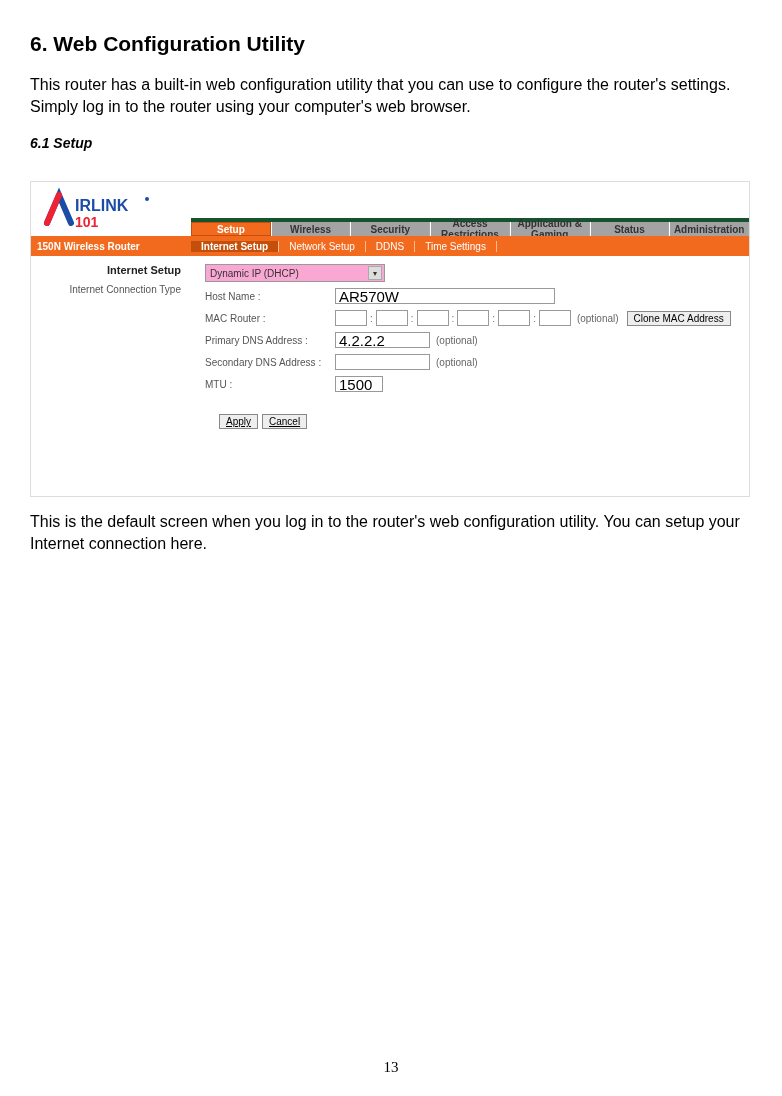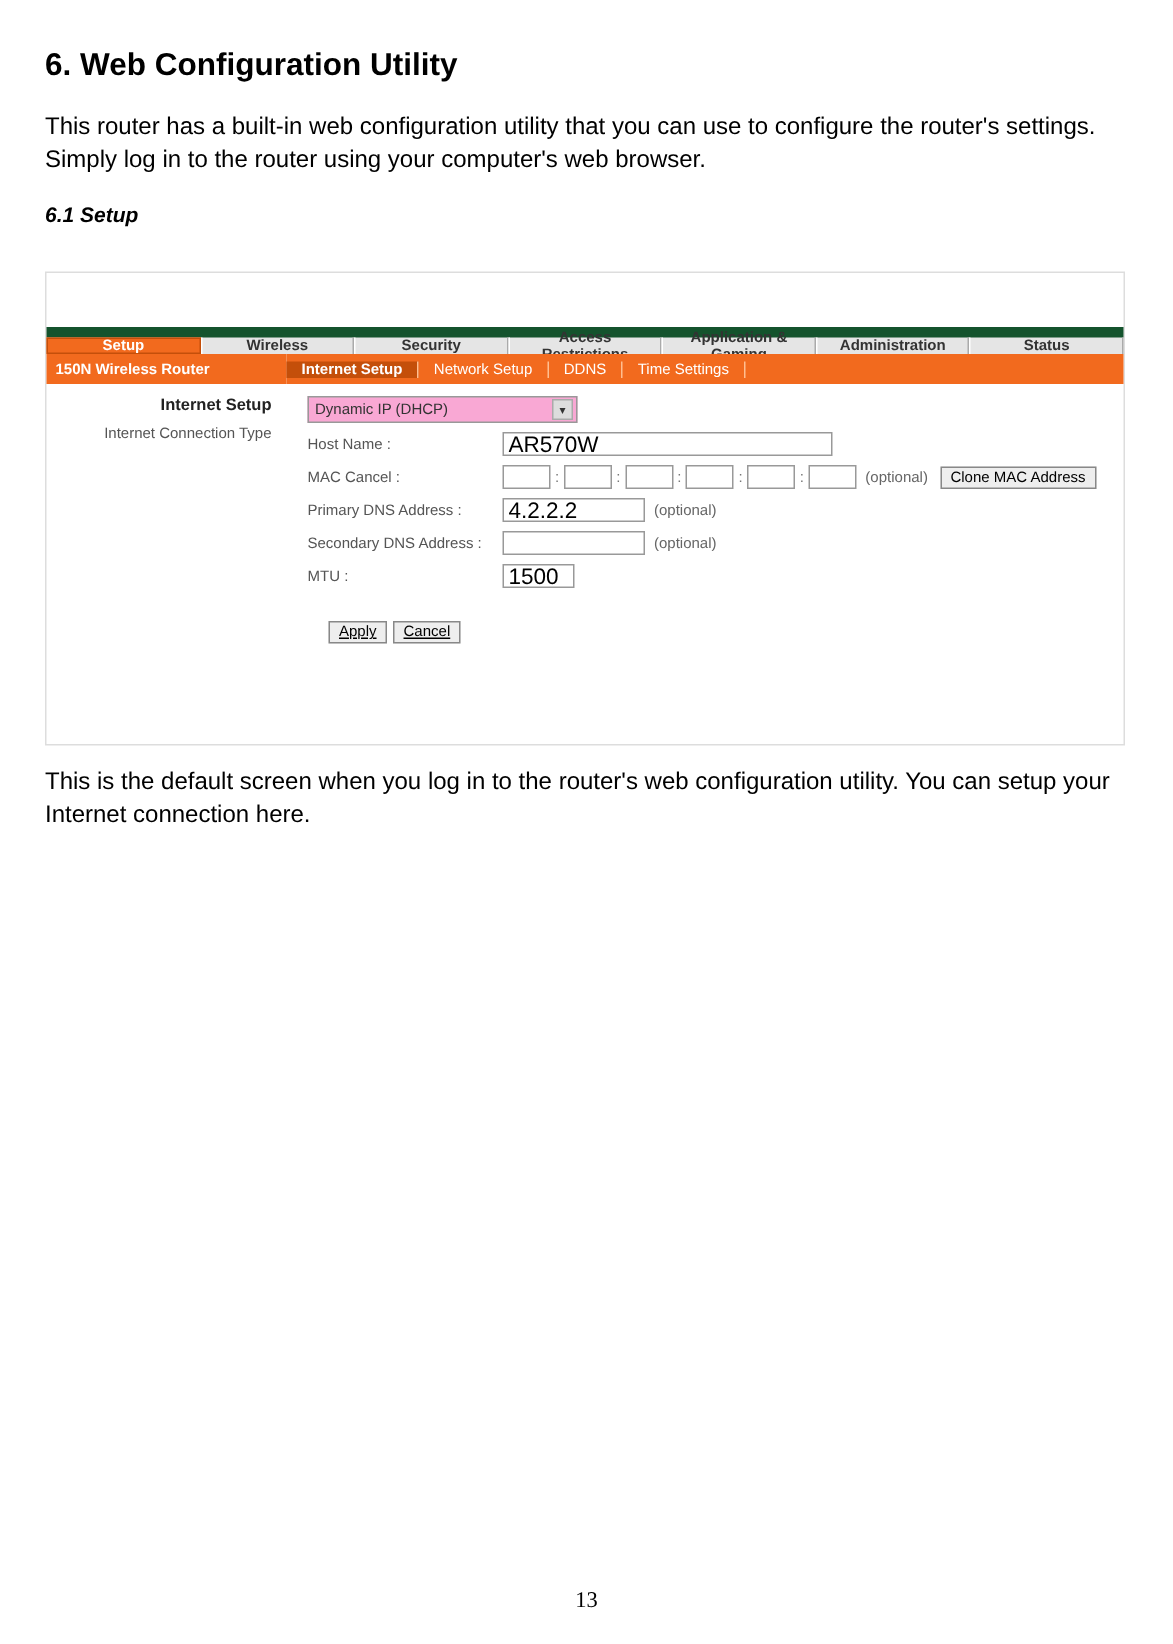--- a/index.html
+++ b/index.html
@@ -52,22 +52,22 @@
     width: 160px;
     display: flex;
     align-items: center;
     padding-left: 6px;
     background: #fff;
   }
   .logo-svg { width: 120px; height: 44px; }
   .main-tabs {
     flex: 1;
     display: flex;
-    background: #e5e5e5;
-    border-top: 7px solid #14532d;
+    background: #a3a3a3;
+    border-top: 4px solid #14532d;
     margin-top: 36px;
   }
   .tab {
     flex: 1;
     display: flex;
     align-items: center;
     justify-content: center;
     text-align: center;
     font-size: 10px;
     font-weight: bold;
@@ -218,30 +218,39 @@
 <body>
 
 <div class="page">
   <h1 data-name="heading-main">6. Web Configuration Utility</h1>
   <p class="intro" data-name="intro-paragraph">This router has a built-in web configuration utility that you can use to configure the router's settings. Simply log in to the router using your computer's web browser.</p>
   <h2 data-name="heading-setup">6.1 Setup</h2>
 
   <div class="router-screenshot" data-name="router-ui-screenshot">
 
     <div class="router-header">
+      <div class="logo-cell" data-name="brand-logo">
+        <svg class="logo-svg" viewBox="0 0 120 44">
+          <path d="M10 36 L22 8 L34 36" fill="none" stroke="#1b4da6" stroke-width="6" stroke-linecap="round"></path>
+          <path d="M10 36 L22 8" fill="none" stroke="#e23" stroke-width="6" stroke-linecap="round"></path>
+          <text x="38" y="24" font-family="Arial" font-size="16" font-weight="bold" fill="#1b4da6" data-name="brand-text">IRLINK</text>
+          <circle cx="110" cy="12" r="2" fill="#1b4da6"></circle>
+          <text x="38" y="40" font-family="Arial" font-size="14" font-weight="bold" fill="#e23" data-name="brand-sub">101</text>
+        </svg>
+      </div>
       <div class="main-tabs">
         <div class="tab active" data-name="tab-setup">Setup</div>
         <div class="tab" data-name="tab-wireless">Wireless</div>
         <div class="tab" data-name="tab-security">Security</div>
         <div class="tab" data-name="tab-access-restrictions" style="white-space:pre-line">Access
 Restrictions</div>
         <div class="tab" data-name="tab-application-gaming" style="white-space:pre-line">Application &amp;
 Gaming</div>
+        <div class="tab" data-name="tab-status">Status</div>
         <div class="tab" data-name="tab-administration">Administration</div>
-        <div class="tab" data-name="tab-status">Status</div>
       </div>
     </div>
 
     <div class="sub-row">
       <div class="model-band" data-name="model-label">150N Wireless Router</div>
       <div class="sub-tabs">
         <div class="subtab active" data-name="subtab-internet-setup">Internet Setup</div>
         <div class="subtab" data-name="subtab-network-setup">Network Setup</div>
         <div class="subtab" data-name="subtab-ddns">DDNS</div>
         <div class="subtab" data-name="subtab-time-settings">Time Settings</div>
@@ -260,21 +269,21 @@
             <span class="select-arrow" data-name="chevron-down-icon">▾</span>
           </div>
         </div>
 
         <div class="form-row">
           <span class="form-label" data-name="host-name-label">Host Name :</span>
           <input class="txt wide" data-name="host-name-input" value="AR570W" style="">
         </div>
 
         <div class="form-row">
-          <span class="form-label" data-name="mac-address-label">MAC Cancel :</span>
+          <span class="form-label" data-name="mac-address-label">MAC Router :</span>
           <input class="txt oct" data-name="mac-oct-1" style="">
             <span class="sep">:</span>
           <input class="txt oct" data-name="mac-oct-2" style="">
             <span class="sep">:</span>
           <input class="txt oct" data-name="mac-oct-3" style="">
             <span class="sep">:</span>
           <input class="txt oct" data-name="mac-oct-4" style="">
             <span class="sep">:</span>
           <input class="txt oct" data-name="mac-oct-5" style="">
             <span class="sep">:</span>

